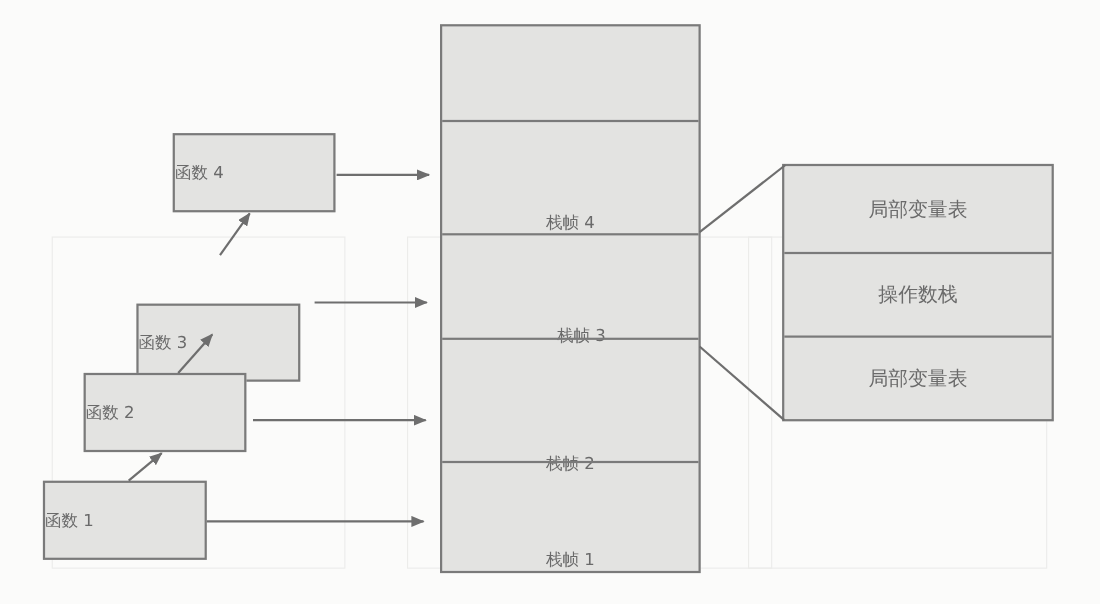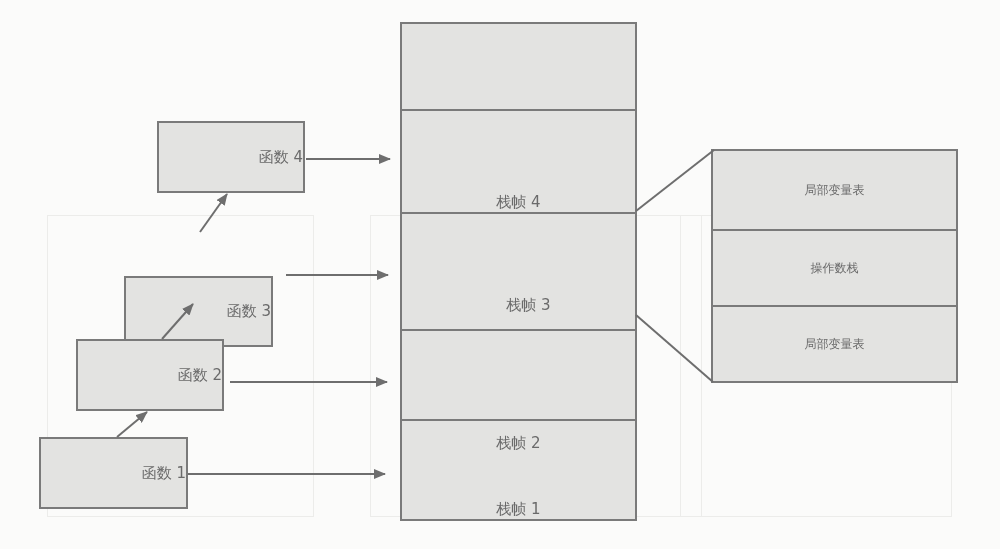--- a/index.html
+++ b/index.html
@@ -5,41 +5,41 @@
   html, body { margin: 0; padding: 0; }
   body {
     width: 1000px; height: 549px; position: relative; overflow: hidden;
     background: #fbfbfa;
     font-family: "DejaVu Sans", "Liberation Sans", sans-serif;
   }
   .ghost { position: absolute; border: 1px solid #ececea; }
   .box {
     position: absolute; box-sizing: border-box;
     background: #e3e3e1; border: 2px solid #7a7a7a;
-    display: flex; align-items: center; justify-content: flex-end;
+    display: flex; align-items: center; justify-content: flex-start;
     color: #6a6a6a; font-size: 15px;
   }
   .stack {
     position: absolute; left: 400px; top: 22px; width: 237px; height: 499px;
     box-sizing: border-box; border: 2px solid #7a7a7a; background: #e3e3e1;
   }
   .frame {
     position: absolute; left: 0; width: 100%; box-sizing: border-box;
     border-top: 2px solid #7a7a7a;
     display: flex; align-items: flex-end; justify-content: center;
     color: #6a6a6a; font-size: 15px;
   }
   .detail {
     position: absolute; left: 711px; top: 149px; width: 247px; height: 234px;
     box-sizing: border-box; border: 2px solid #7a7a7a; background: #e3e3e1;
   }
   .drow {
     position: absolute; left: 0; width: 100%; box-sizing: border-box;
     display: flex; align-items: center; justify-content: center;
-    color: #6a6a6a; font-size: 12px;
+    color: #6a6a6a; font-size: 18px;
   }
   svg.overlay { position: absolute; left: 0; top: 0; }
 </style>
 </head>
 <body>
 
 <div class="ghost" style="left:47px;top:215px;width:265px;height:300px;"></div>
 <div class="ghost" style="left:370px;top:215px;width:330px;height:300px;"></div>
 <div class="ghost" style="left:680px;top:215px;width:270px;height:300px;"></div>
 
@@ -59,21 +59,21 @@
 <div class="stack">
   <div class="frame" style="top:0;height:85px;border-top:none;">
     <span></span>
   </div>
   <div class="frame" style="top:85px;height:103px;">
     <span>栈帧 4</span>
   </div>
   <div class="frame" style="top:188px;height:103px;padding-left:20px;">
     <span>栈帧 3</span>
   </div>
-  <div class="frame" style="top:305px;height:124px;">
+  <div class="frame" style="top:283px;height:124px;">
     <span>栈帧 2</span>
   </div>
   <div class="frame" style="top:395px;height:100px;">
     <span>栈帧 1</span>
   </div>
 </div>
 
 <div class="detail">
   <div class="drow" style="top:0;height:78px;">
     <span>局部变量表</span>

